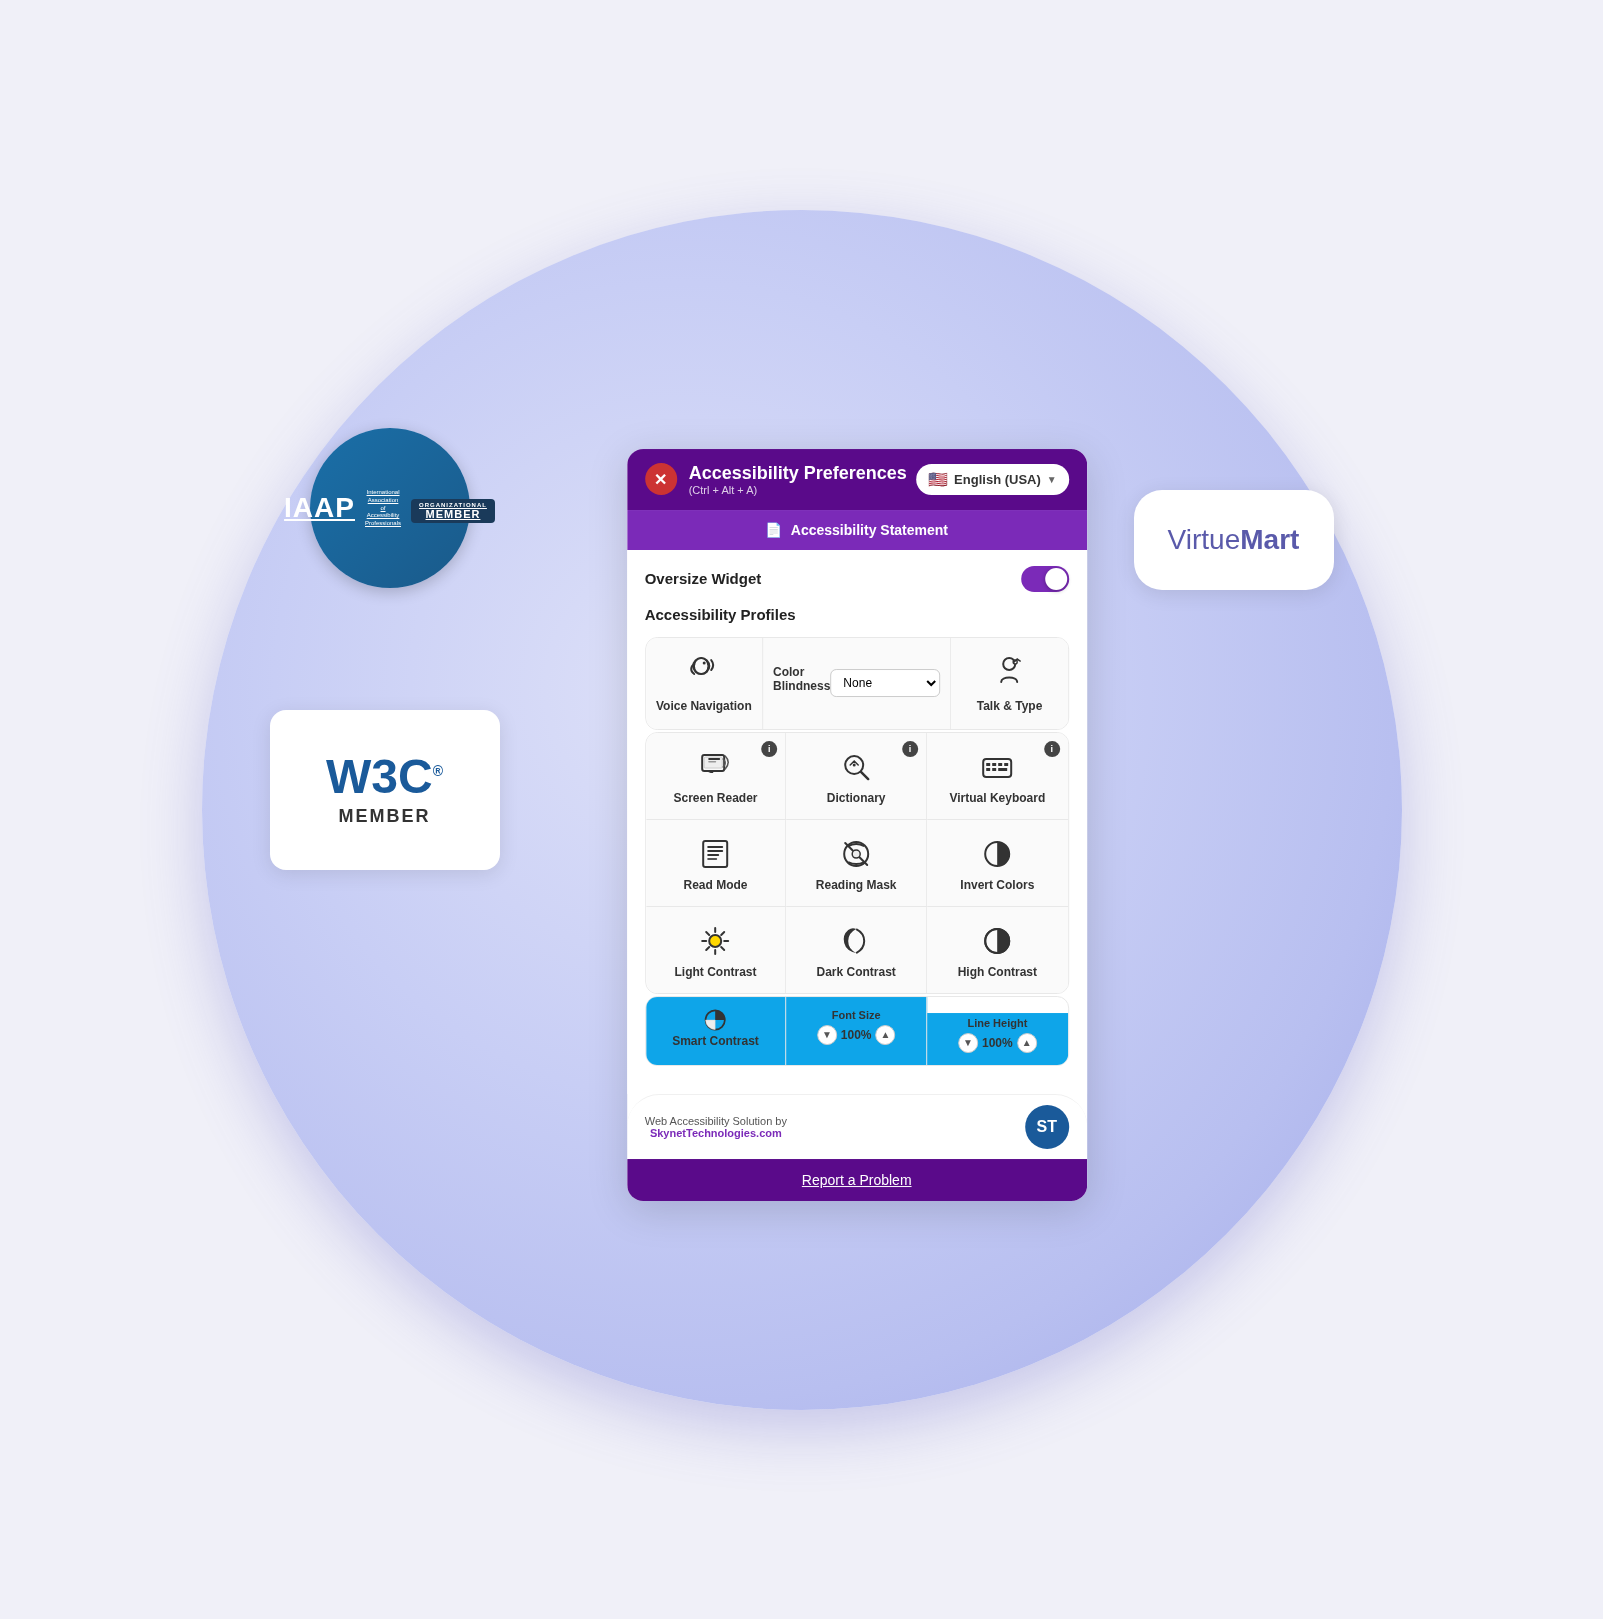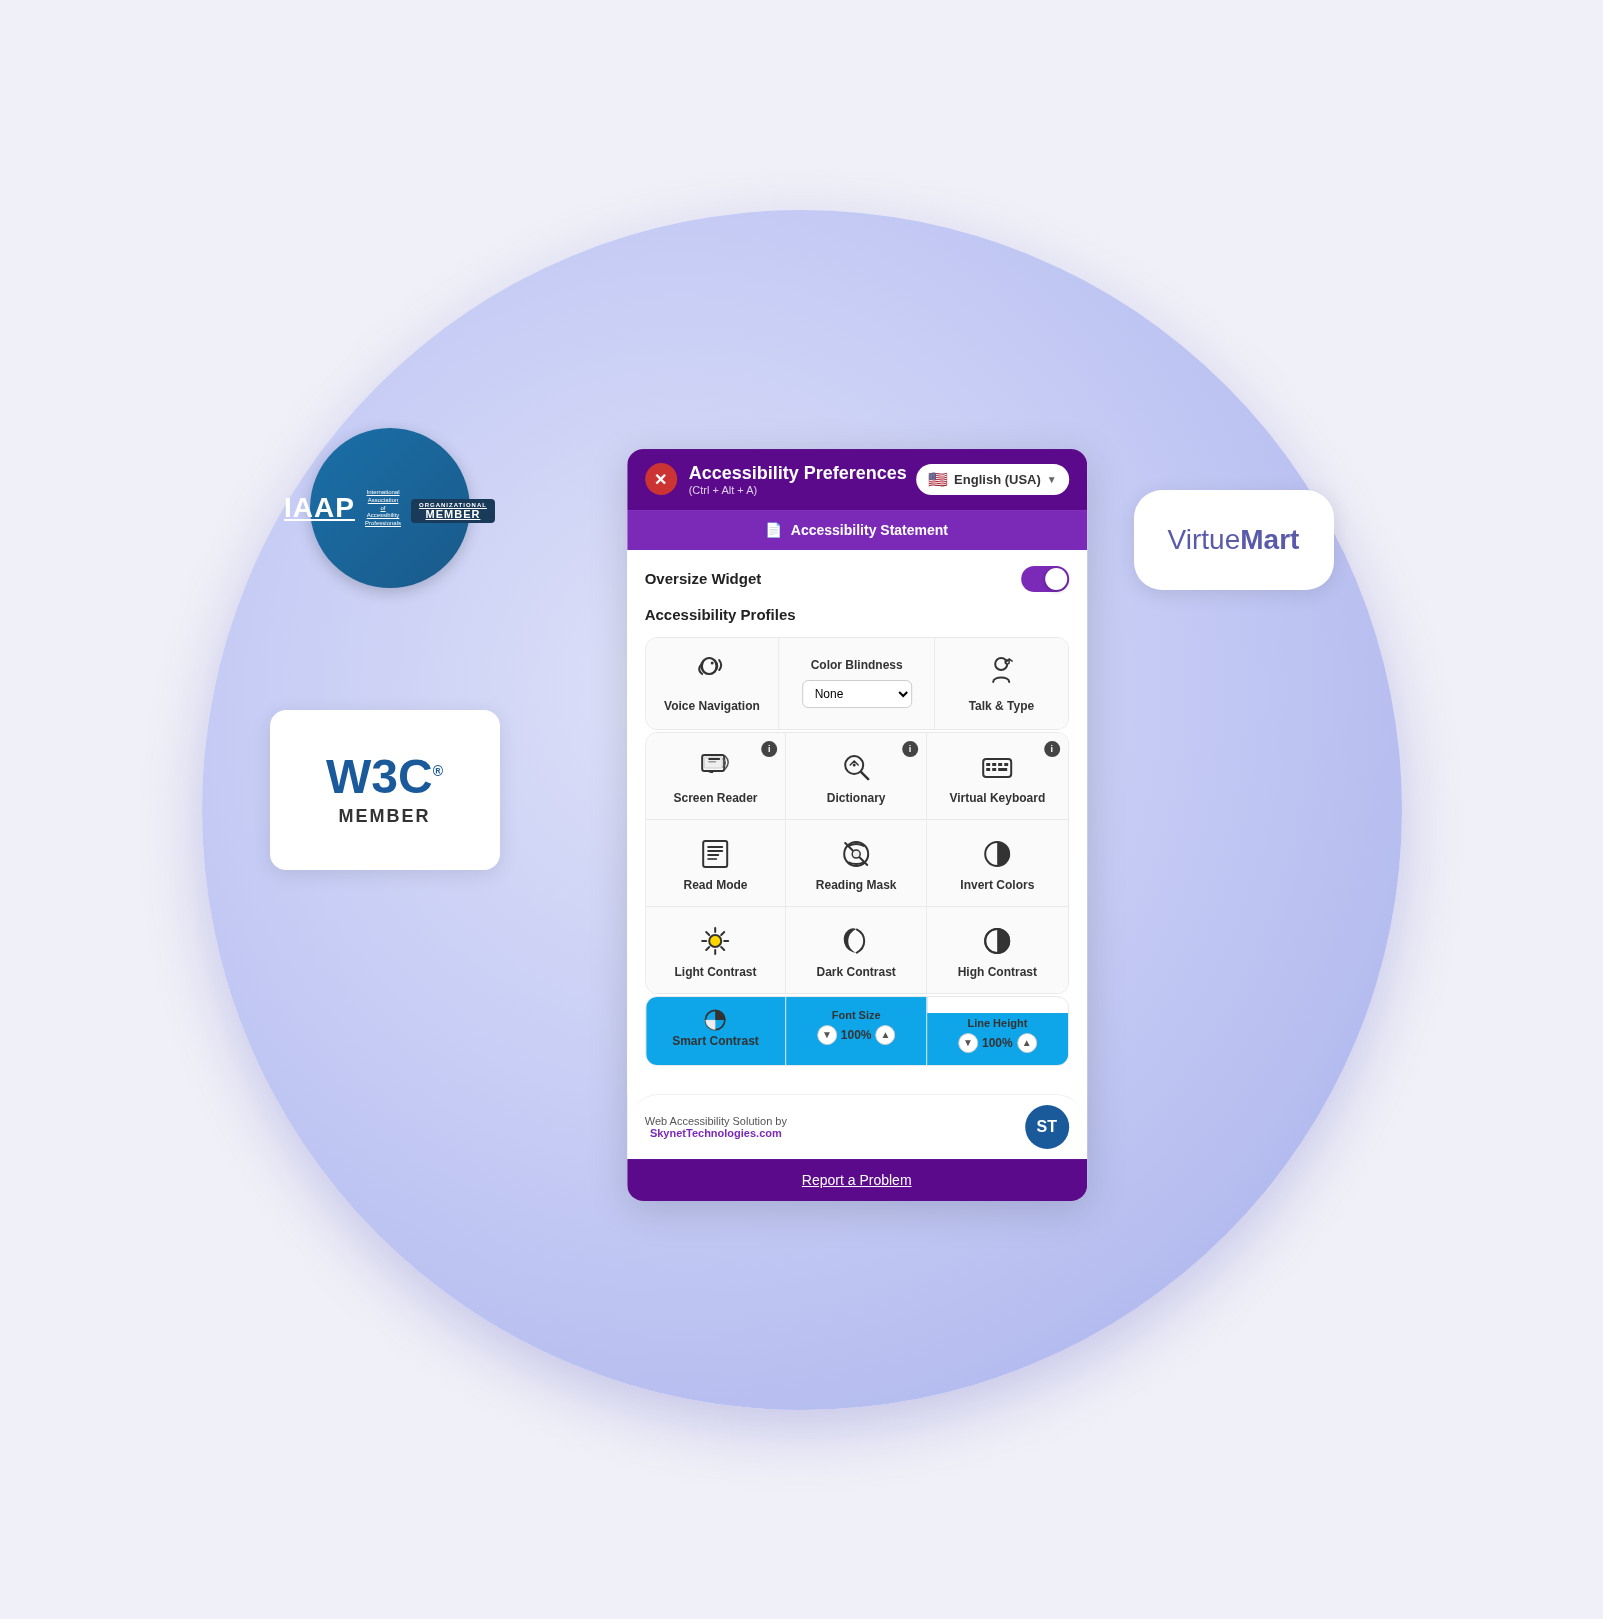--- a/index.html
+++ b/index.html
@@ -279,23 +279,22 @@
       align-items: center;
       justify-content: center;
       padding: 16px 10px;
       cursor: pointer;
       background: #fafafa;
     }
 
     .color-blindness-cell {
       flex: 1.2;
       display: flex;
-      flex-direction: column;
-      align-items: center;
-      justify-content: center;
+      flex-direction: row;
+      align-items: center;
       padding: 14px 10px;
       border-left: 1px solid #e8e8e8;
       border-right: 1px solid #e8e8e8;
       background: #fafafa;
     }
     .color-blindness-label {
       font-size: 12px;
       font-weight: 600;
       color: #333;
       margin-bottom: 8px;

